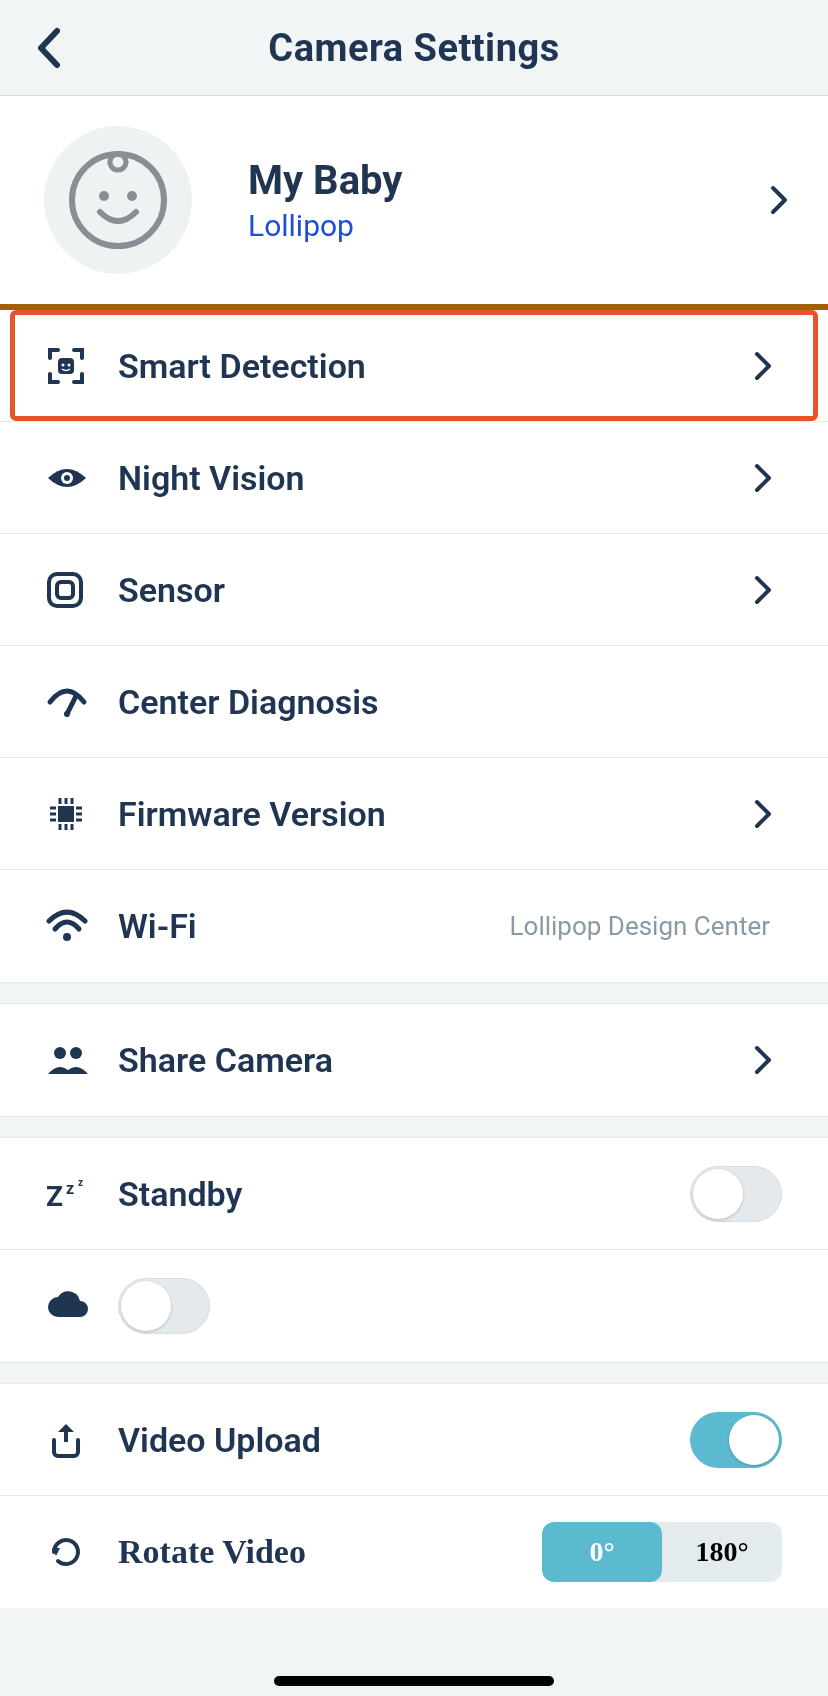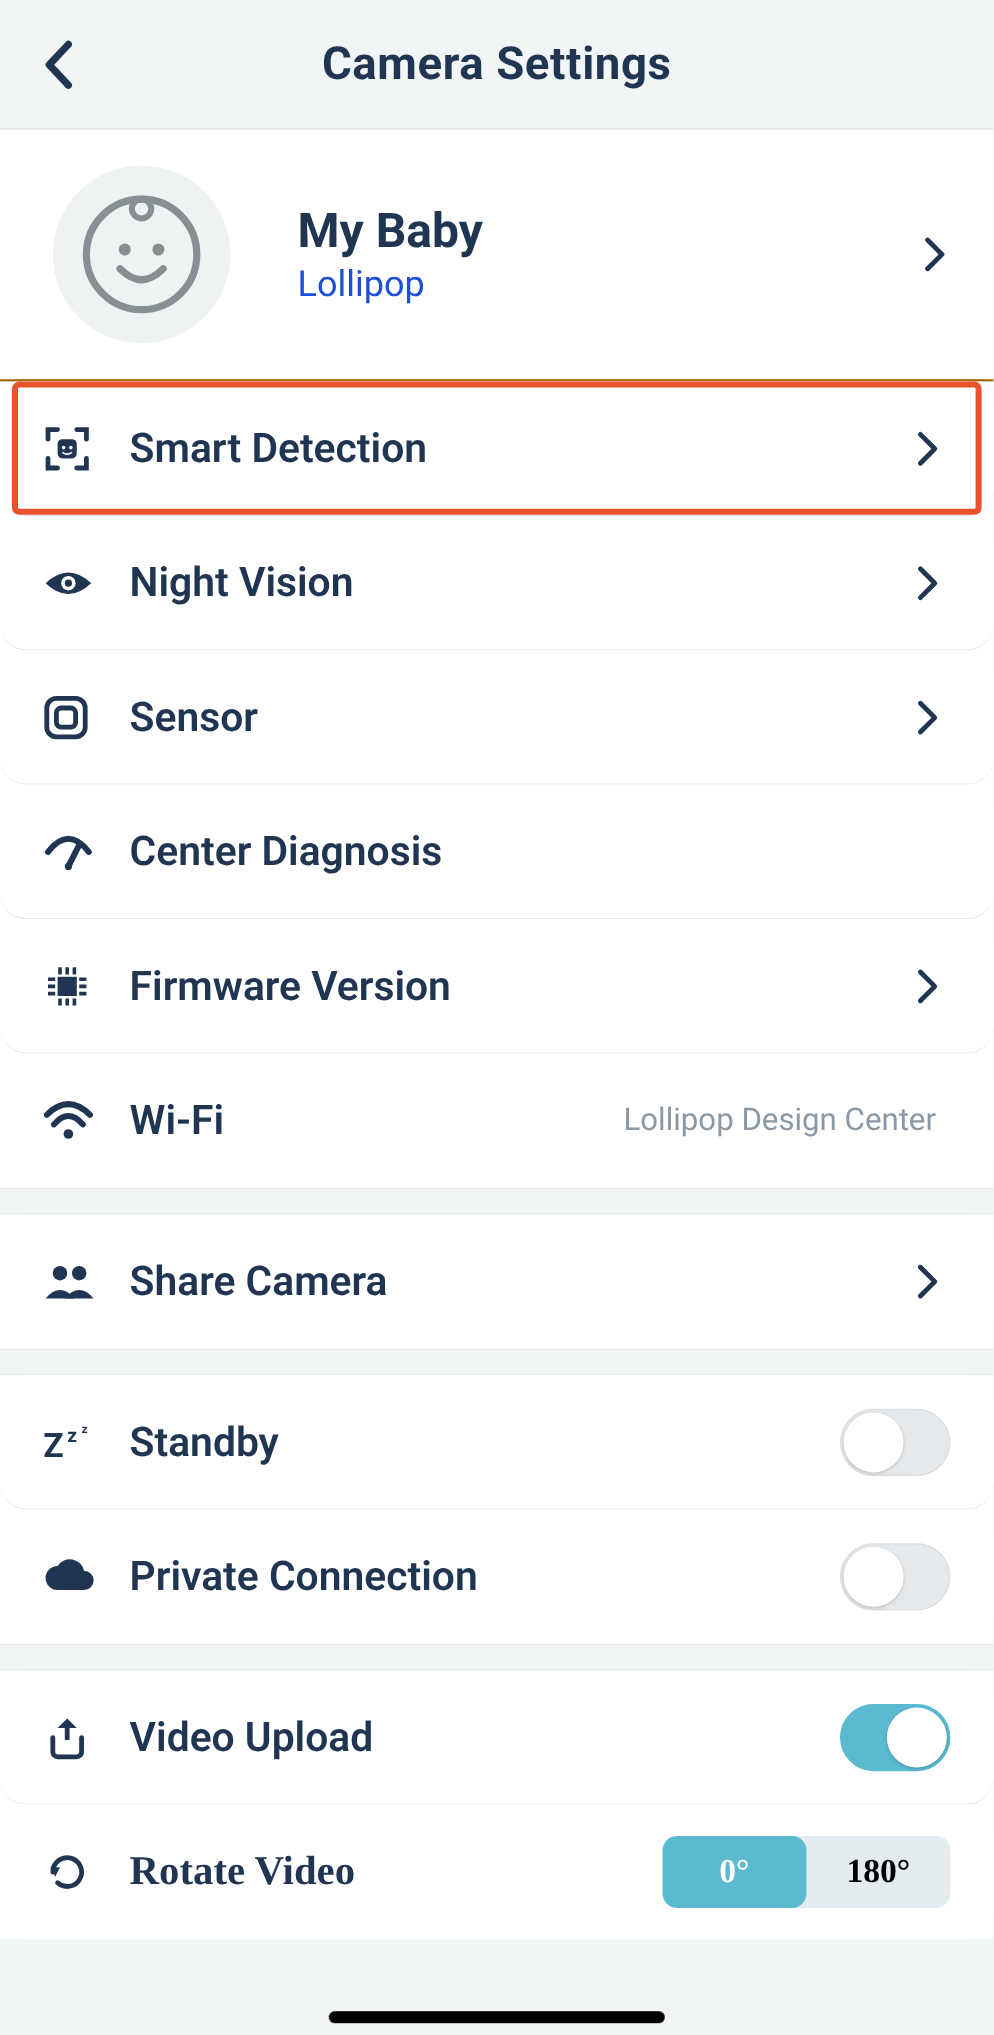--- a/index.html
+++ b/index.html
@@ -1,18 +1,18 @@
 <!DOCTYPE html>
 <html><head>
 <meta charset="utf-8">
 <style>
   * { box-sizing: border-box; margin: 0; padding: 0; }
   html, body { width: 828px; height: 1696px; font-family: -apple-system, BlinkMacSystemFont, "Segoe UI", Roboto, Helvetica, Arial, sans-serif; background: #f2f5f6; color: #1f3551; }
   .header {
-    height: 108px;
+    height: 96px;
     background: #f2f5f6;
     border-bottom: 1px solid #d9dde0;
     display: flex;
     align-items: center;
     position: relative;
   }
   .back-btn {
     position: absolute;
     left: 28px;
     top: 50%;
@@ -26,44 +26,43 @@
     font-size: 38px;
     font-weight: 700;
     color: #1f3551;
     letter-spacing: 0.5px;
   }
   .profile-card {
     background: #ffffff;
     display: flex;
     align-items: center;
     padding: 30px 30px 30px 44px;
-    border-bottom: 2px solid #a16207;
+    border-bottom: 6px solid #a16207;
   }
   .avatar {
     width: 148px; height: 148px;
     border-radius: 50%;
     background: #eef2f3;
     display:flex; align-items:center; justify-content:center;
     margin-right: 56px;
   }
   .profile-text { flex: 1; }
   .profile-title { font-size: 40px; font-weight: 700; color: #1f3551; }
   .profile-subtitle { font-size: 30px; color: #1d4ed8; margin-top: 4px; }
   .chev { width: 50px; display:flex; align-items:center; justify-content:flex-end; padding-right: 10px; }
 
   .list { background: #ffffff; }
   .section-gap { height: 22px; background: #f2f5f6; border-top:1px solid #e6e9eb; border-bottom:1px solid #e6e9eb; }
   .row {
     display:flex; align-items:center;
     min-height: 112px;
-    padding: 0 36px;
+    padding: 0 46px;
     border-bottom: 1px solid #e6e9eb;
     background: #ffffff;
     position: relative;
-    border-radius: 22px;
   }
   .row:last-child { border-bottom: none; }
   .row .icon-slot {
     width: 72px;
     display:flex; align-items:center; justify-content:flex-start;
   }
   .row-label {
     flex: 1;
     font-size: 34px;
     font-weight: 600;
@@ -306,21 +305,20 @@
         <div class="knob"></div>
       </div>
   </div>
 
   <div class="row">
     <div class="icon-slot">
       <svg width="44" height="30" viewBox="0 0 44 30">
         <path d="M12 26 a10 10 0 0 1 0 -20 a12 12 0 0 1 22 4 a8 8 0 0 1 0 16 Z" fill="#1f3551"></path>
       </svg>
     </div>
-    <div class="row-label">Private Connection</div>
     <div class="toggle">
         <div class="knob"></div>
       </div>
   </div>
 </div>
 
 <div class="section-gap"></div>
 
 <div class="list">
   <div class="row">

